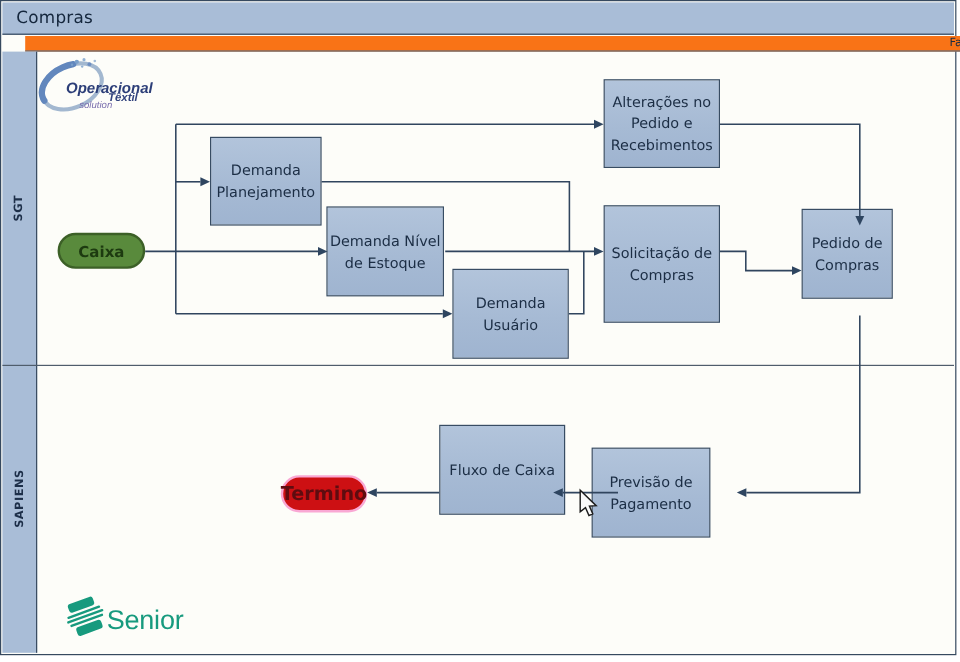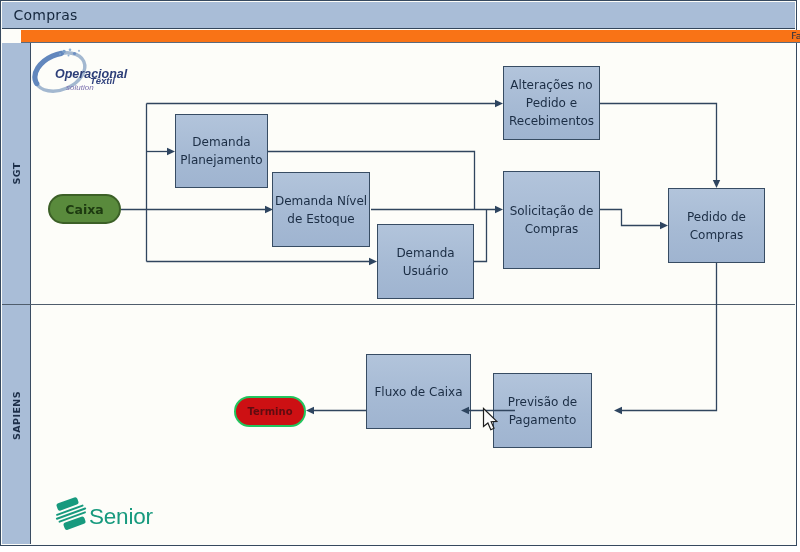--- a/index.html
+++ b/index.html
@@ -20,21 +20,21 @@
   .lane-sgt{top:43px;height:260px;}
   .lane-sapiens{top:305px;height:220px;}
   
   .task{position:absolute;box-sizing:border-box;border:1.5px solid #374c63;border-radius:0;
         background:linear-gradient(180deg,#b2c4db 0%,#a6bad4 55%,#9fb4d0 100%);
         font-family:"DejaVu Sans",sans-serif;color:#1b2d44;font-size:12px;line-height:1.5;display:flex;align-items:center;justify-content:center;
         text-align:center;white-space:pre-line;z-index:2;}
   
   .event{position:absolute;box-sizing:border-box;display:flex;align-items:center;justify-content:center;z-index:2;}
   .ev-start{background:#598a3c;border:2px solid #3c6027;border-radius:16px;color:#1d3a10;font-size:12.5px;font-weight:bold;}
-  .ev-end{background:#cd1013;border:2px solid #22c55e;border-radius:16px;color:#5f0c10;font-size:10px;font-weight:bold;}
+  .ev-end{background:#cd1013;border:2px solid #f9a8d4;border-radius:16px;color:#5f0c10;font-size:16px;font-weight:bold;}
   svg.overlay{position:absolute;left:0;top:0;z-index:3;pointer-events:none;}
   svg.logo{position:absolute;z-index:1;}
 </style>
 </head>
 <body>
 
 <div id="stage">
   <div class="pool"></div>
 
   <div class="title-band">
@@ -59,21 +59,21 @@
 Planejamento</div>
   <div class="task" style="left:272px;top:172px;width:98px;height:75px;">Demanda Nível
 de Estoque</div>
   <div class="task" style="left:377px;top:224px;width:97px;height:75px;">Demanda
 Usuário</div>
   <div class="task" style="left:503px;top:66px;width:97px;height:74px;">Alterações no
 Pedido e
 Recebimentos</div>
   <div class="task" style="left:503px;top:171px;width:97px;height:98px;">Solicitação de
 Compras</div>
-  <div class="task" style="left:668px;top:188px;width:97px;height:75px;">Pedido de
+  <div class="task" style="left:668px;top:174px;width:76px;height:75px;">Pedido de
 Compras</div>
   <div class="task" style="left:493px;top:373px;width:99px;height:75px;">Previsão de
 Pagamento</div>
   <div class="task" style="left:366px;top:354px;width:105px;height:75px;">Fluxo de Caixa</div>
 
   <div class="event ev-start" style="left:48px;top:194px;width:73px;height:30px;">Caixa</div>
   <div class="event ev-end" style="left:234px;top:396px;width:72px;height:31px;">Termino</div>
 
   <svg class="logo" style="left:31px;top:47px;" width="116" height="52" viewBox="0 0 116 52">
     <g>

